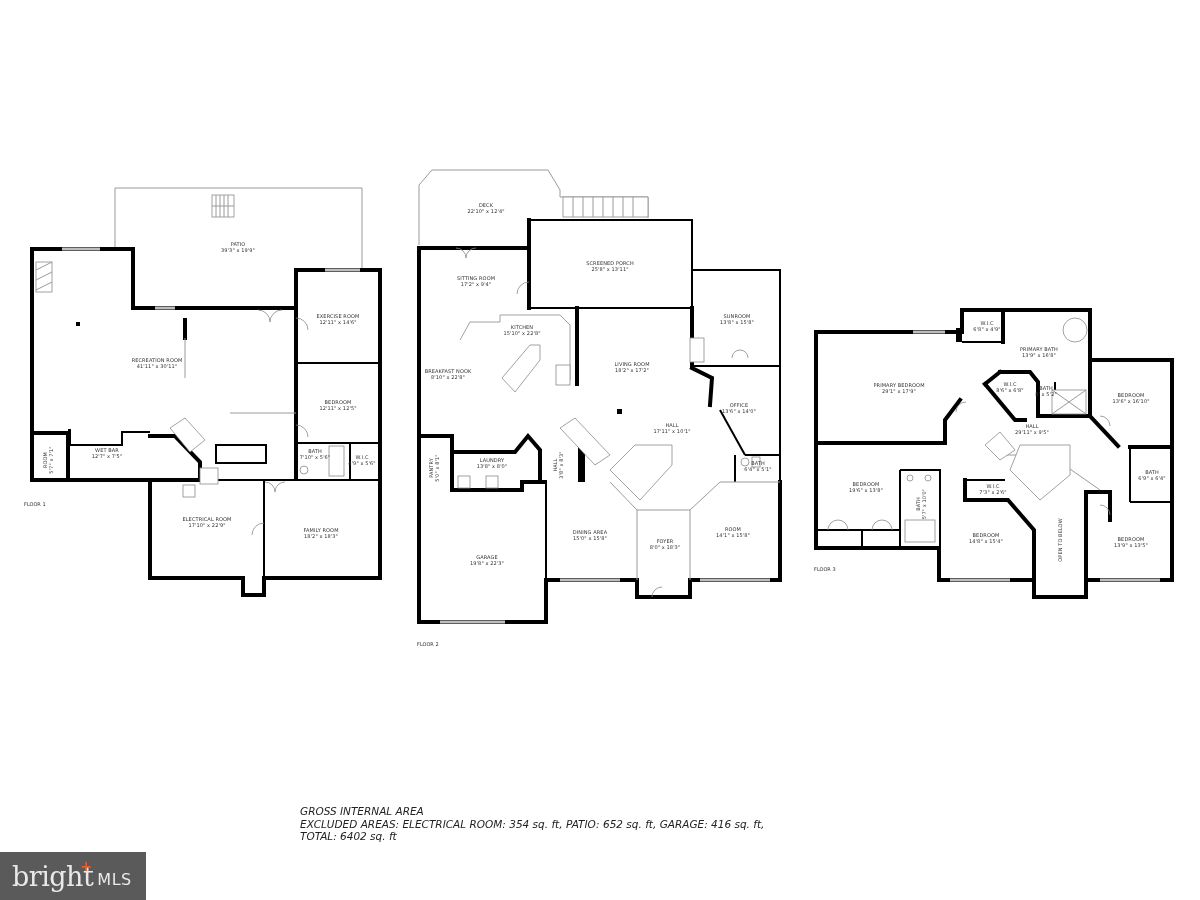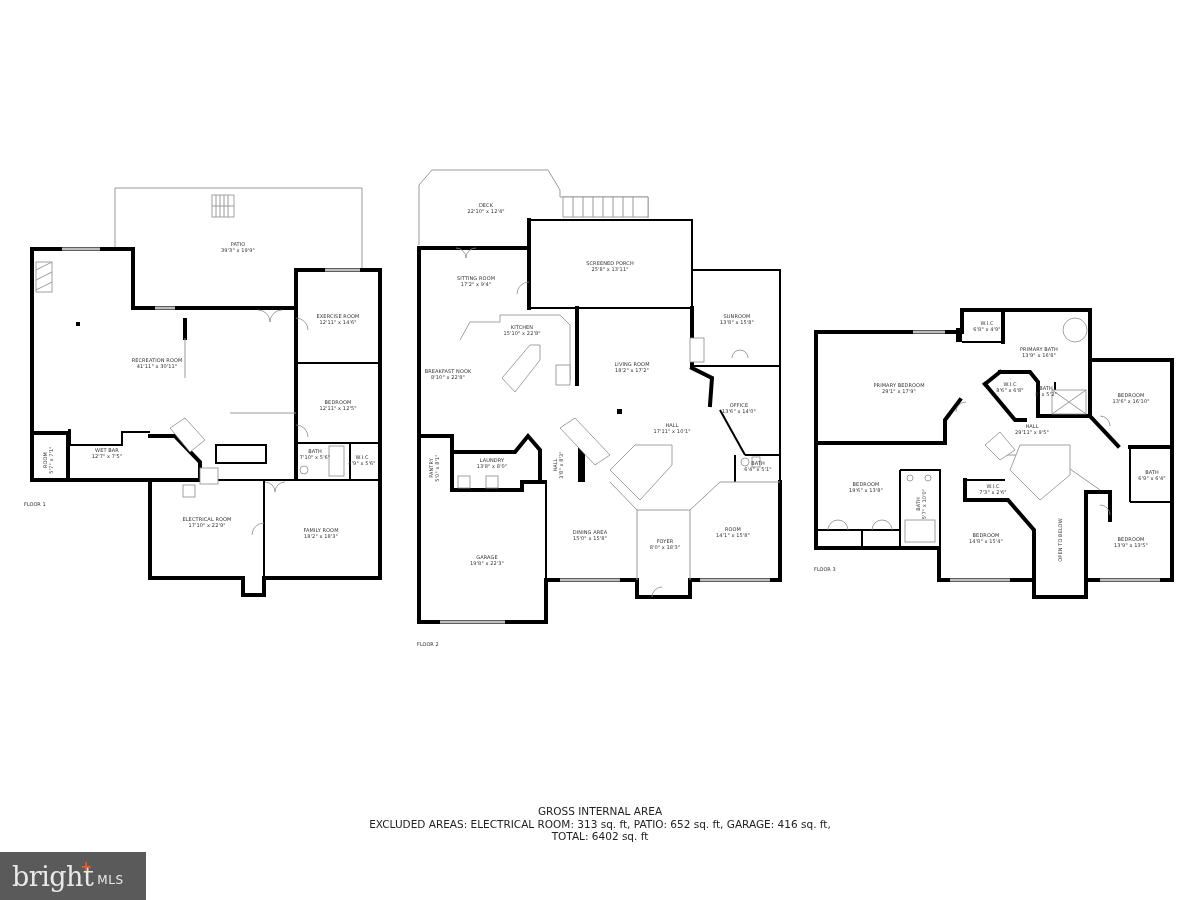--- a/index.html
+++ b/index.html
@@ -8,27 +8,27 @@
   .w { stroke:#000; stroke-width:4; fill:none; stroke-linecap:square; }
   .wt { stroke:#000; stroke-width:2; fill:none; }
   .thin { stroke:#9a9a9a; stroke-width:1; fill:none; }
   .win { stroke:#bdbdbd; stroke-width:3; fill:none; }
   .fix { stroke:#8a8a8a; stroke-width:0.8; fill:#fff; }
   .door { stroke:#8a8a8a; stroke-width:0.8; fill:none; }
   .lbl { position:absolute; font-size:5px; line-height:6px; text-align:center; color:#333; white-space:nowrap; transform:translate(-50%,-50%); letter-spacing:0.1px; }
   .lbl span { display:block; }
   .vert { transform:translate(-50%,-50%) rotate(-90deg); }
   .floor-lbl { position:absolute; font-size:5px; color:#333; }
-  .summary { position:absolute; left:300px; top:805px; width:600px; text-align:center; font-family:"DejaVu Sans", sans-serif; color:#222; }
+  .summary { position:absolute; left:300px; top:805px; width:600px; text-align:left; font-family:"DejaVu Sans", sans-serif; color:#222;font-style:italic; }
   .summary .line { font-size:10.5px; line-height:12.5px; display:block; }
   .summary .note { font-size:8px; line-height:12px; display:block; color:#333; margin-top:1px; }
   .logo { position:absolute; left:0; top:852px; width:146px; height:48px; background:#5a5a5a; display:flex; align-items:center; }
   .logo .brand { font-family:"DejaVu Serif", serif; color:#e9e9e9; font-size:27px; margin-left:12px; letter-spacing:-0.5px; position:relative; }
   .logo .plus { position:absolute; color:#e85a2a; font-size:14px; font-weight:bold; top:-3px; right:2px; font-family:"DejaVu Sans", sans-serif; }
-  .logo .mls { font-family:"DejaVu Sans", sans-serif; color:#e9e9e9; font-size:12px; margin-left:4px; margin-top:7px; letter-spacing:0.5px; }
+  .logo .mls { font-family:"DejaVu Sans", sans-serif; color:#e9e9e9; font-size:16px; margin-left:4px; margin-top:7px; letter-spacing:0.5px; }
 </style>
 </head>
 <body>
 
 <svg class="plan" width="1200" height="900" viewBox="0 0 1200 900">
 
   <g>
 
     <polyline class="thin" points="115,250 115,188 362,188 362,270"></polyline>
     <rect class="fix" x="212" y="195" width="22" height="22"></rect>
@@ -355,20 +355,20 @@
     <span>6'9" x 6'4"</span>
   </div>
 <div class="lbl" style="left:1131px;top:542px;">
     <span>BEDROOM</span>
     <span>13'9" x 13'5"</span>
   </div>
 <div class="floor-lbl" style="left:814px;top:566px;">FLOOR 3</div>
 
 <div class="summary">
   <span class="line">GROSS INTERNAL AREA</span>
-  <span class="line">EXCLUDED AREAS: ELECTRICAL ROOM: 313 sq. ft, PATIO: 652 sq. ft, GARAGE: 416 sq. ft,</span>
+  <span class="line">EXCLUDED AREAS: ELECTRICAL ROOM: 354 sq. ft, PATIO: 652 sq. ft, GARAGE: 416 sq. ft,</span>
   <span class="line">TOTAL: 6402 sq. ft</span>
 </div>
 
 <div class="logo">
   <span class="brand"><span>bright</span><span class="plus">+</span></span>
   <span class="mls">MLS</span>
 </div>
 
 </body></html>

